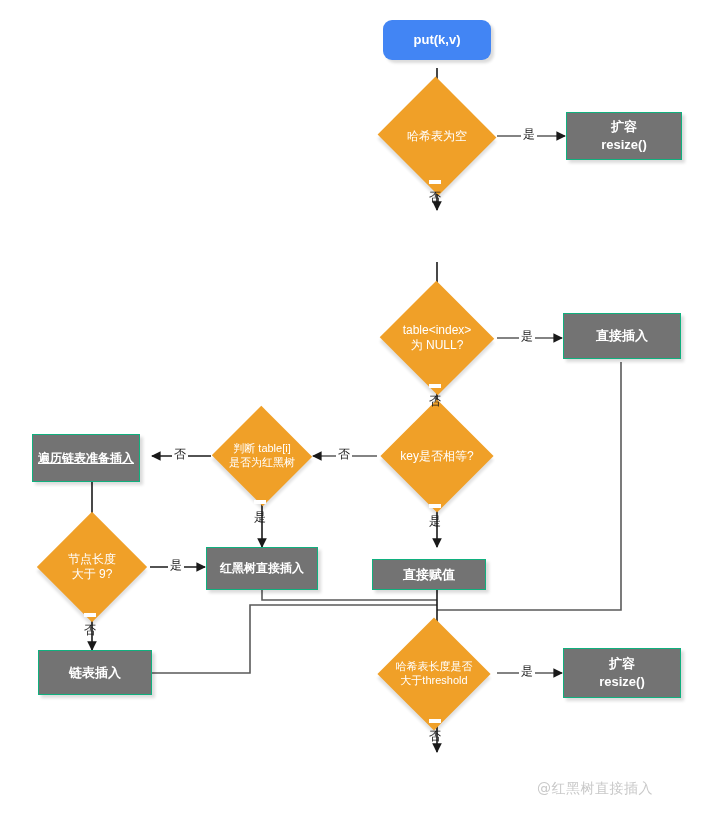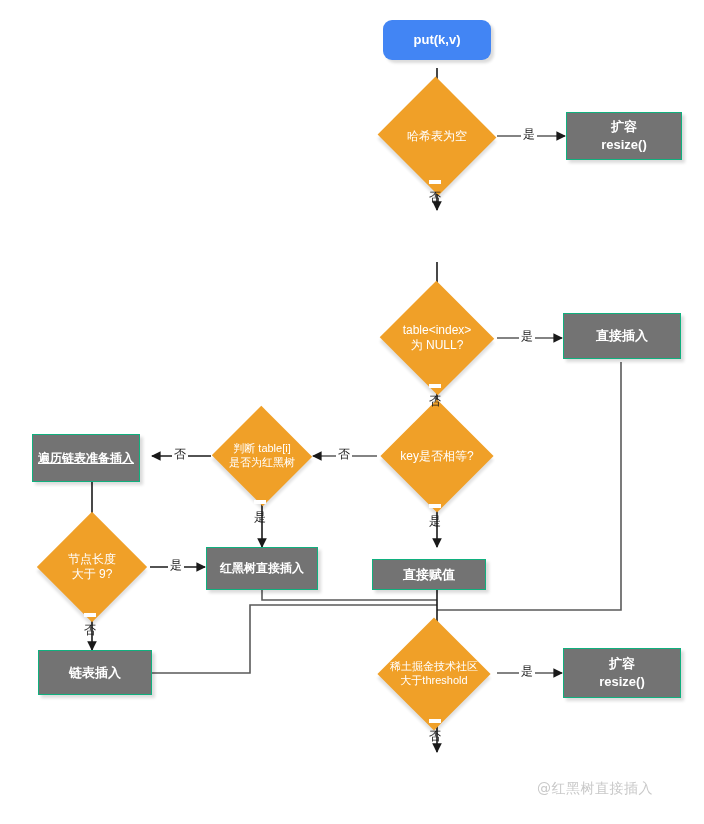--- a/index.html
+++ b/index.html
@@ -169,21 +169,21 @@
   </div>
 
   <div class="node rect" style="left:206px;top:547px;width:112px;height:43px;font-size:12px;">红黑树直接插入</div>
 
   <div class="node rect" style="left:372px;top:547px;width:114px;height:31px;margin-top:12px;">直接赋值</div>
 
   <div class="node rect" style="left:38px;top:650px;width:114px;height:45px;">链表插入</div>
 
   <div class="node diamond" style="left:394px;top:634px;width:80px;height:80px;">
     <div class="dshape"></div>
-    <div class="dlabel" style="white-space:pre-line;font-size:11px;">稀土掘金技术社区
+    <div class="dlabel" style="white-space:pre-line;font-size:11px;">哈希表长度是否
 大于threshold</div>
   </div>
 
   <div class="node rect" style="left:563px;top:648px;width:118px;height:50px;white-space:pre-line;">扩容
 resize()</div>
 
 
   <div class="elabel" style="left:521px;top:128px;">是</div>
   <div class="elabel vert" style="left:429px;top:180px;">否</div>
 

